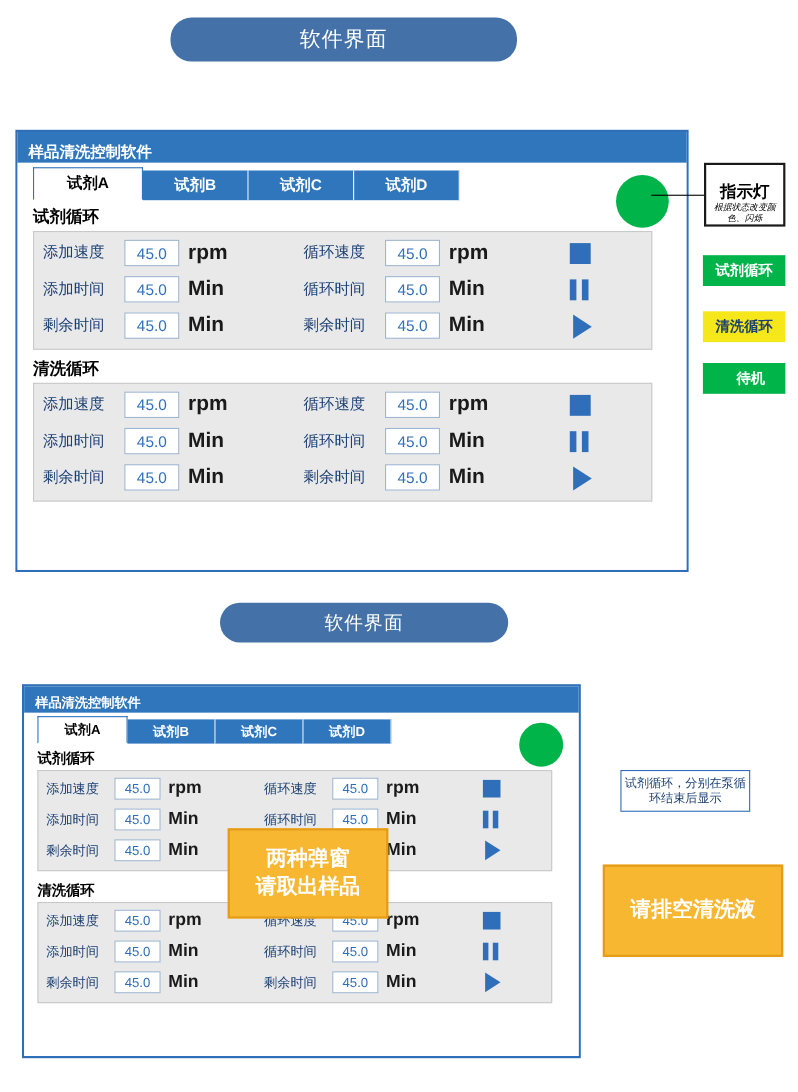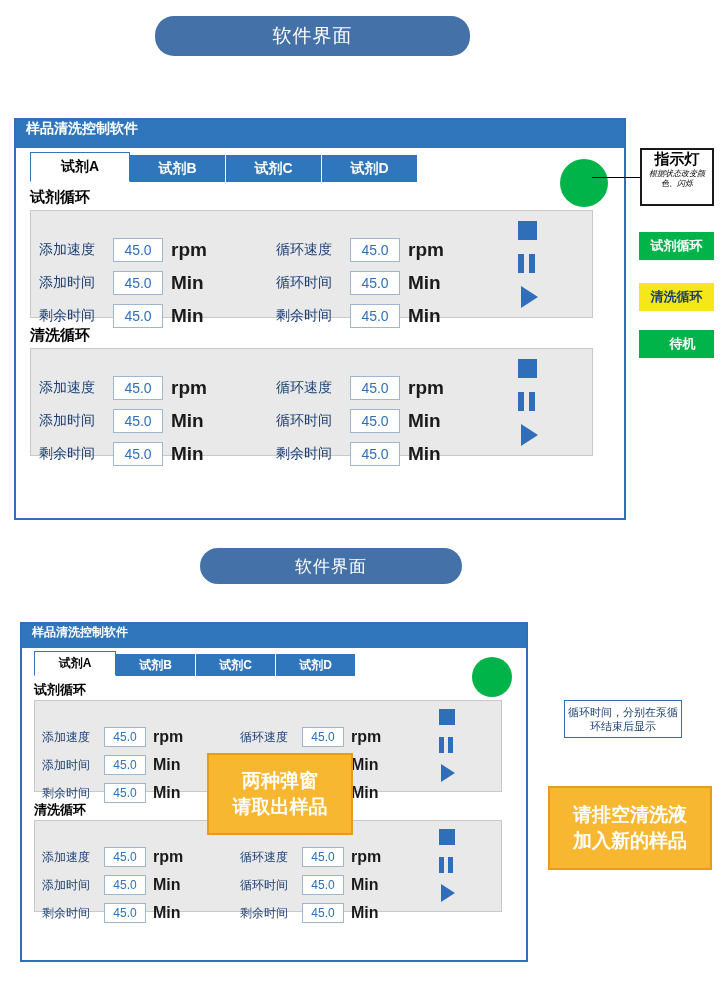--- a/index.html
+++ b/index.html
@@ -32,21 +32,21 @@
     position: absolute;
     border: 2px solid #2f6fba;
     background: #ffffff;
     box-sizing: border-box;
   }
   .app-titlebar {
     background: #2f76bd;
     color: #ffffff;
     box-sizing: border-box;
     display: flex;
-    align-items: flex-start;
+    align-items: flex-end;
     padding-left: 10px;
     font-weight: bold;
   }
   .app-body {
     position: relative;
     box-sizing: border-box;
     background: #ffffff;
   }
 
   
@@ -80,21 +80,20 @@
     background: #e9e9e9;
     border: 1px solid #c9c9c9;
     box-sizing: border-box;
     position: relative;
   }
 
   .row {
     display: flex;
     align-items: center;
     position: absolute;
-    margin-top: 20px;
   }
   .lbl {
     color: #1a3f73;
     white-space: nowrap;
   }
   .val {
     background: #ffffff;
     border: 1px solid #9fb6d0;
     color: #2f6fba;
     box-sizing: border-box;
@@ -131,21 +130,21 @@
     background: #00b44a;
   }
 
   
   .callout {
     position: absolute;
     box-sizing: border-box;
     display: flex;
     flex-direction: column;
     align-items: center;
-    justify-content: flex-start;
+    justify-content: flex-end;
     text-align: center;
   }
   .callout-title {
     font-weight: bold;
   }
   .callout-sub {
     line-height: 1.25;
     font-style: italic;
   }
 
@@ -439,19 +438,18 @@
     </div>
   </div>
 </div>
 
 <div class="popup" style="left:207px; top:753px; width:146px; height:82px; font-size:19px;">
   <div>两种弹窗</div>
   <div>请取出样品</div>
 </div>
 
 <div class="note-box" style="left:564px; top:700px; width:118px; height:38px; font-size:11px;">
-  <span>循环时间，分别在泵循环结束后显示</span>
+  <span>试剂循环，分别在泵循环结束后显示</span>
 </div>
 
 <div class="popup" style="left:548px; top:786px; width:164px; height:84px; font-size:19px;">
   <div>请排空清洗液</div>
-  <div>加入新的样品</div>
 </div>
 
 </body></html>

